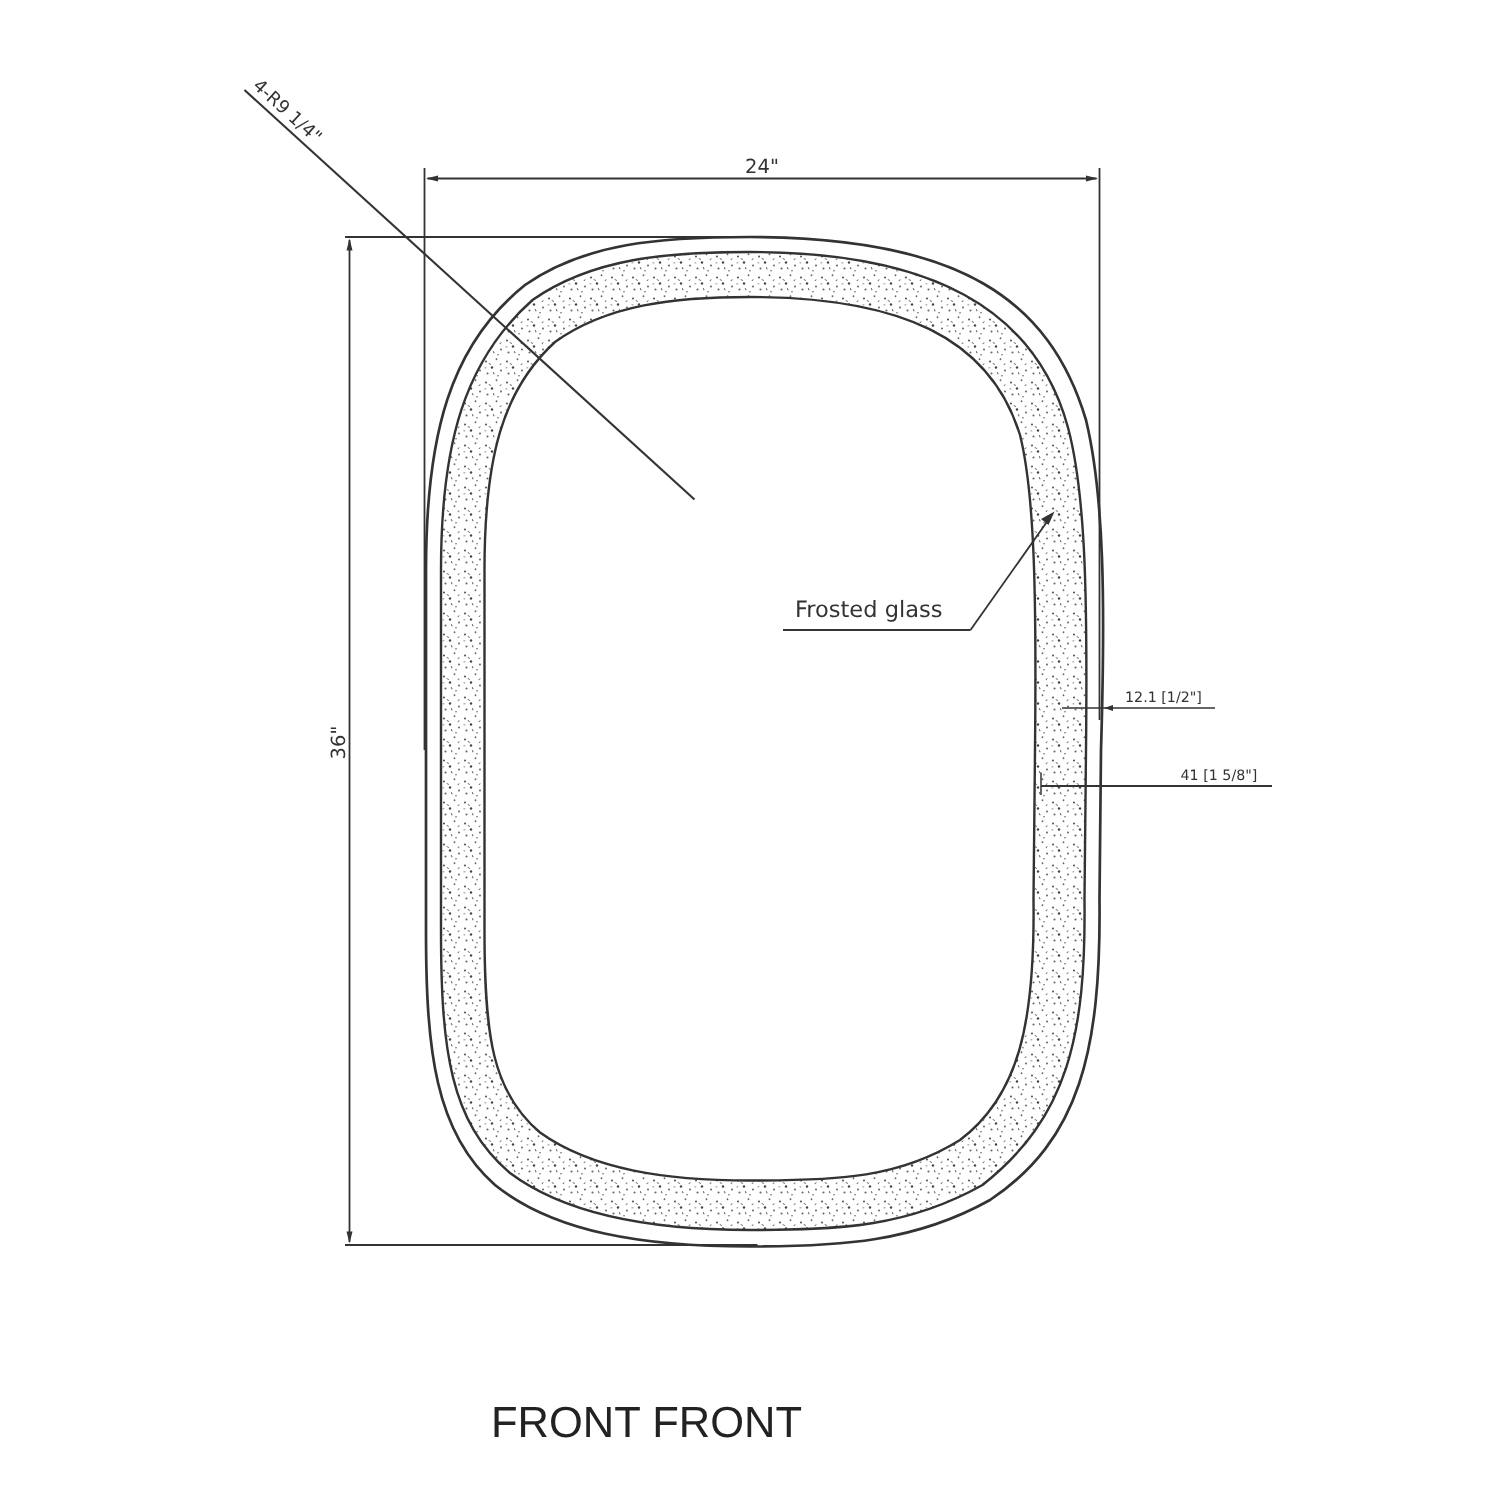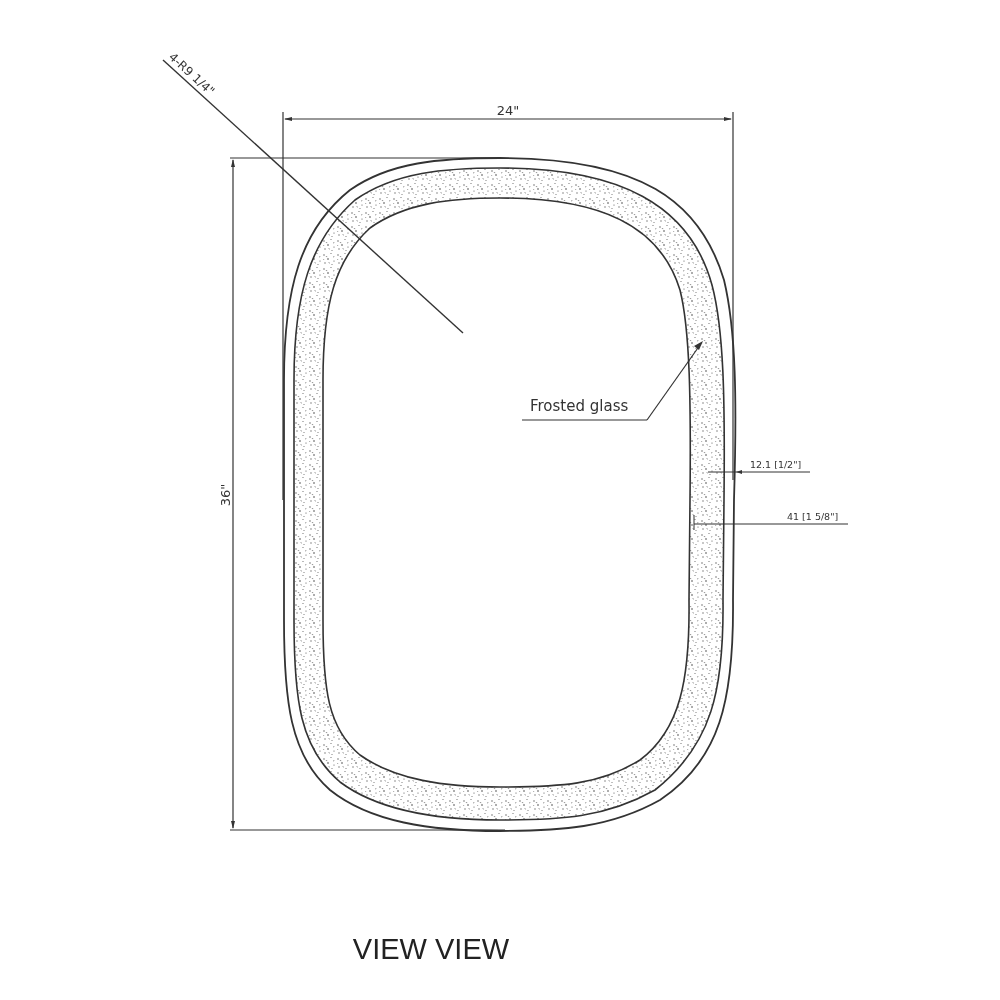--- a/index.html
+++ b/index.html
@@ -103,13 +103,13 @@
     <polygon points="736,472 742,470 742,474" fill="#333"></polygon>
     <text x="750" y="468" font-size="9.5" class="dim-text">12.1 [1/2"]</text>
   </g>
   <g>
     <line x1="694" y1="524" x2="848" y2="524" stroke="#333" stroke-width="1.2"></line>
     <line x1="694" y1="515" x2="694" y2="530" stroke="#333" stroke-width="1"></line>
     <text x="787" y="520" font-size="9.5" class="dim-text">41 [1 5/8"]</text>
   </g>
 </svg>
 
-<div class="title">VIEW VIEW</div>
+<div class="title">FRONT FRONT</div>
 
 </body></html>

